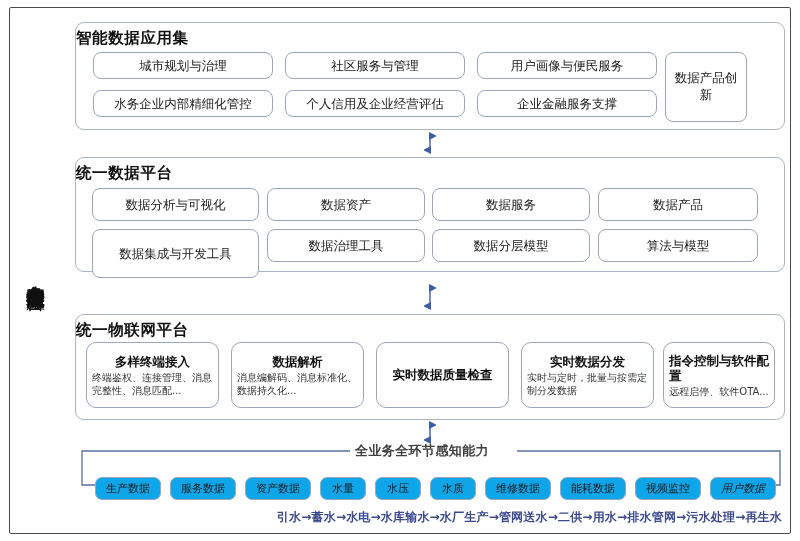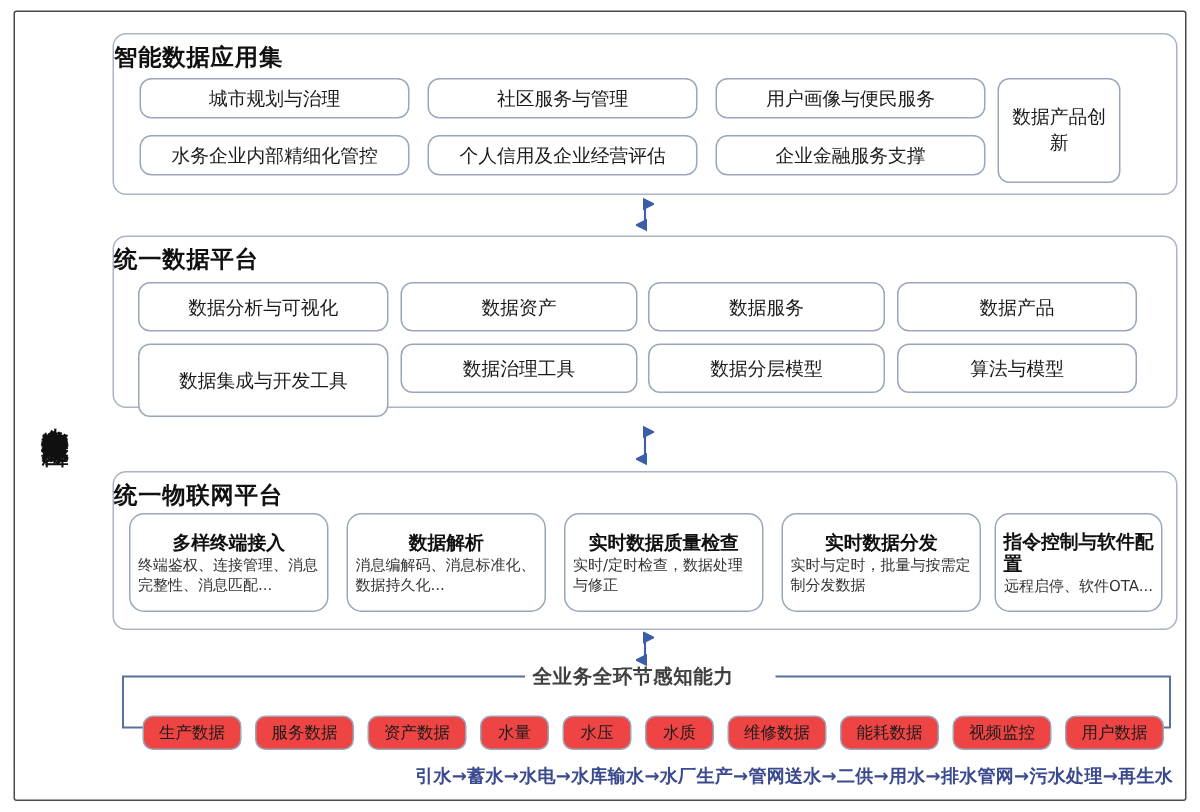--- a/index.html
+++ b/index.html
@@ -130,21 +130,21 @@
     font-weight: bold;
     color: #404040;
     letter-spacing: 0.4px;
     white-space: nowrap;
   }
   .tag {
     position: absolute;
     box-sizing: border-box;
     border: 1.1px solid #9aa7bb;
     border-radius: 7px;
-    background: #ef4444;
+    background: #0ea5e9;
     display: flex;
     align-items: center;
     justify-content: center;
     font-size: 11px;
     color: #1a1a1a;
     white-space: nowrap;
   }
 
   
   .flow {
@@ -236,21 +236,20 @@
     <div class="feat-desc">终端鉴权、连接管理、消息完整性、消息匹配...</div>
   </div>
 
   <div class="feat" style="left:231px; top:342px; width:133px; height:66px;">
     <div class="feat-title">数据解析</div>
     <div class="feat-desc">消息编解码、消息标准化、数据持久化...</div>
   </div>
 
   <div class="feat" style="left:376px; top:342px; width:133px; height:66px;">
     <div class="feat-title">实时数据质量检查</div>
-    <div class="feat-desc">实时/定时检查，数据处理与修正</div>
   </div>
 
   <div class="feat" style="left:521px; top:342px; width:133px; height:66px;">
     <div class="feat-title">实时数据分发</div>
     <div class="feat-desc">实时与定时，批量与按需定制分发数据</div>
   </div>
 
   <div class="feat" style="left:663px; top:342px; width:112px; height:66px;">
     <div class="feat-title">指令控制与软件配置</div>
     <div class="feat-desc">远程启停、软件OTA...</div>
@@ -277,17 +276,17 @@
 
   <div class="tag" style="left:95px; top:477px; width:66px; height:23px;">生产数据</div>
   <div class="tag" style="left:170px; top:477px; width:66px; height:23px;">服务数据</div>
   <div class="tag" style="left:245px; top:477px; width:66px; height:23px;">资产数据</div>
   <div class="tag" style="left:320px; top:477px; width:46px; height:23px;">水量</div>
   <div class="tag" style="left:375px; top:477px; width:46px; height:23px;">水压</div>
   <div class="tag" style="left:430px; top:477px; width:46px; height:23px;">水质</div>
   <div class="tag" style="left:485px; top:477px; width:66px; height:23px;">维修数据</div>
   <div class="tag" style="left:560px; top:477px; width:66px; height:23px;">能耗数据</div>
   <div class="tag" style="left:635px; top:477px; width:66px; height:23px;">视频监控</div>
-  <div class="tag" style="left:710px; top:477px; width:66px; height:23px;">用户数据</div>
+  <div class="tag" style="left:710px; top:477px; width:66px; height:23px;font-style:italic;">用户数据</div>
 
   <div class="flow">引水→蓄水→水电→水库输水→水厂生产→管网送水→二供→用水→排水管网→污水处理→再生水</div>
 
 </div>
 
 </body></html>

